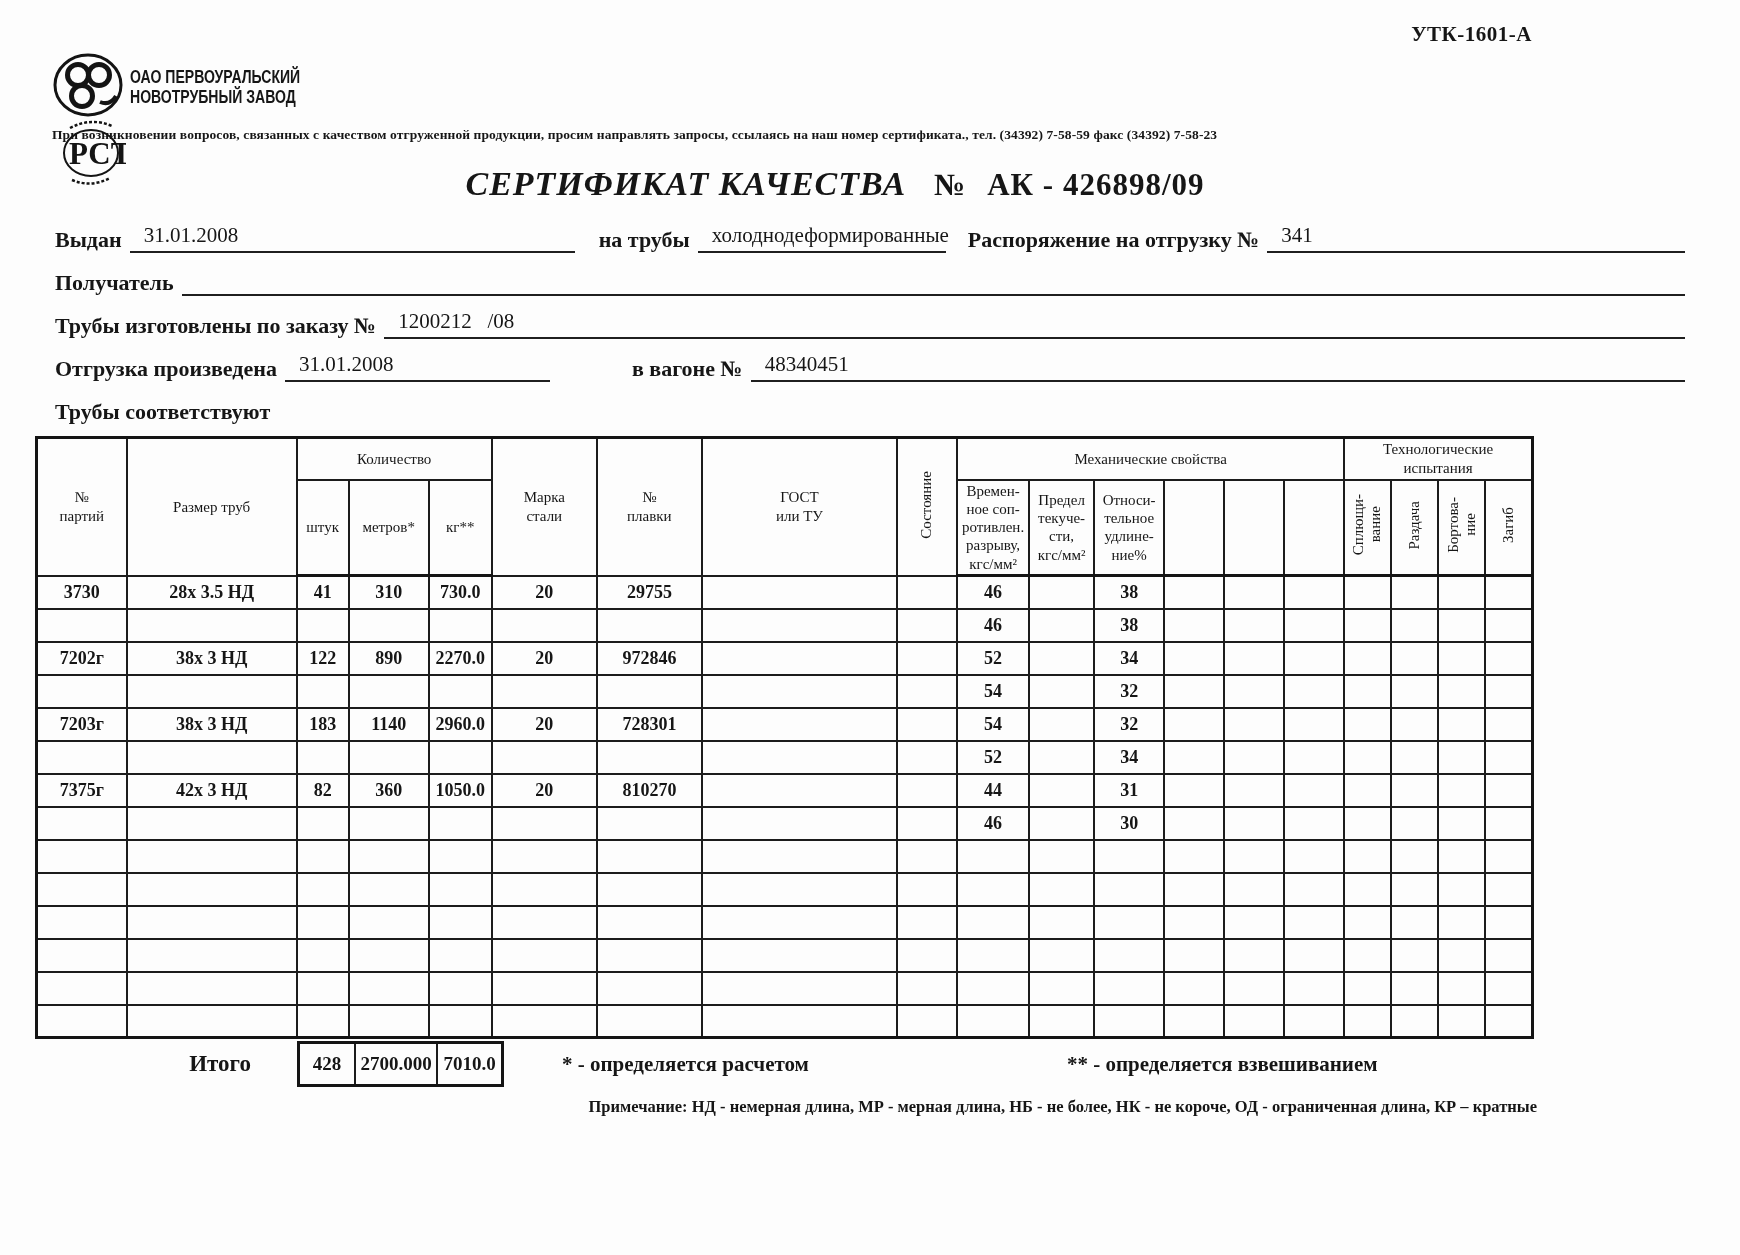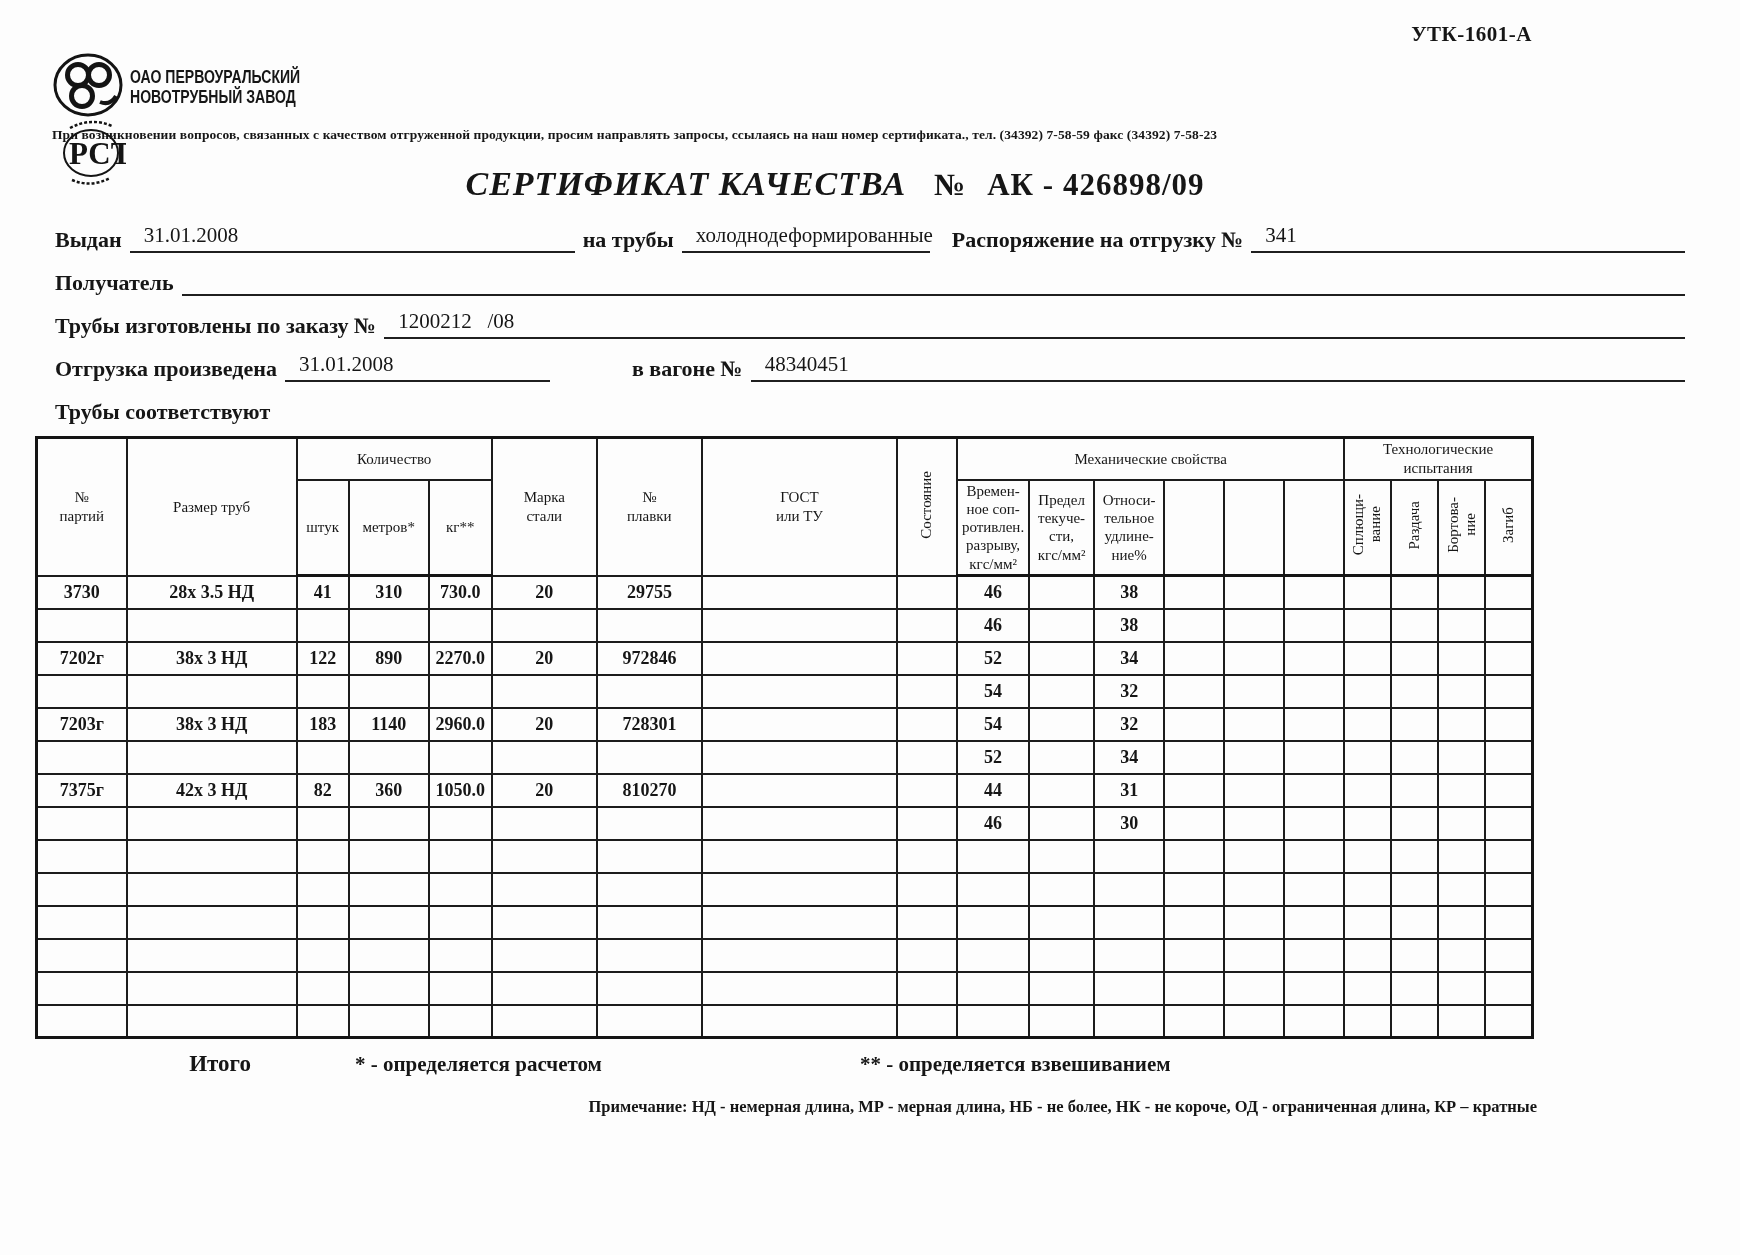--- a/index.html
+++ b/index.html
@@ -103,21 +103,21 @@
   </div>
 
   <div class="title">
     <span class="main">СЕРТИФИКАТ КАЧЕСТВА</span><span class="numlabel">№</span><span class="numval">АК -  426898/09</span>
   </div>
 
   <div class="fields">
     <div class="frow">
       <span class="flabel">Выдан</span>
       <span class="fval" style="width:445px;">31.01.2008</span>
-      <span class="flabel" style="margin-left:8px;text-align:center;">на трубы</span>
+      <span class="flabel" style="margin-left:24px;text-align:center;">на трубы</span>
       <span class="fval" style="width:248px;">холоднодеформированные</span>
       <span class="flabel" style="margin-left:22px;">Распоряжение на отгрузку №</span>
       <span class="fval grow">341</span>
     </div>
     <div class="frow">
       <span class="flabel">Получатель</span>
       <span class="fval grow"></span>
     </div>
     <div class="frow">
       <span class="flabel">Трубы изготовлены по заказу №</span>
@@ -494,19 +494,24 @@
           <td></td>
           <td></td>
           <td></td>
           <td></td>
         </tr>
       </tbody>
   </table>
 
   <div class="totals-line">
     <div class="totals-label">Итого</div>
+    <div class="totals-boxes">
+      <div class="tbox b1">428</div>
+      <div class="tbox b2">2700.000</div>
+      <div class="tbox b3">7010.0</div>
+    </div>
     <div class="fnote calc">* - определяется расчетом</div>
     <div class="fnote weigh">** - определяется взвешиванием</div>
   </div>
 
   <div class="note-line">Примечание: НД - немерная длина, МР - мерная длина, НБ - не более, НК - не короче, ОД - ограниченная длина, КР – кратные</div>
 
 </div>
 
 </body></html>

